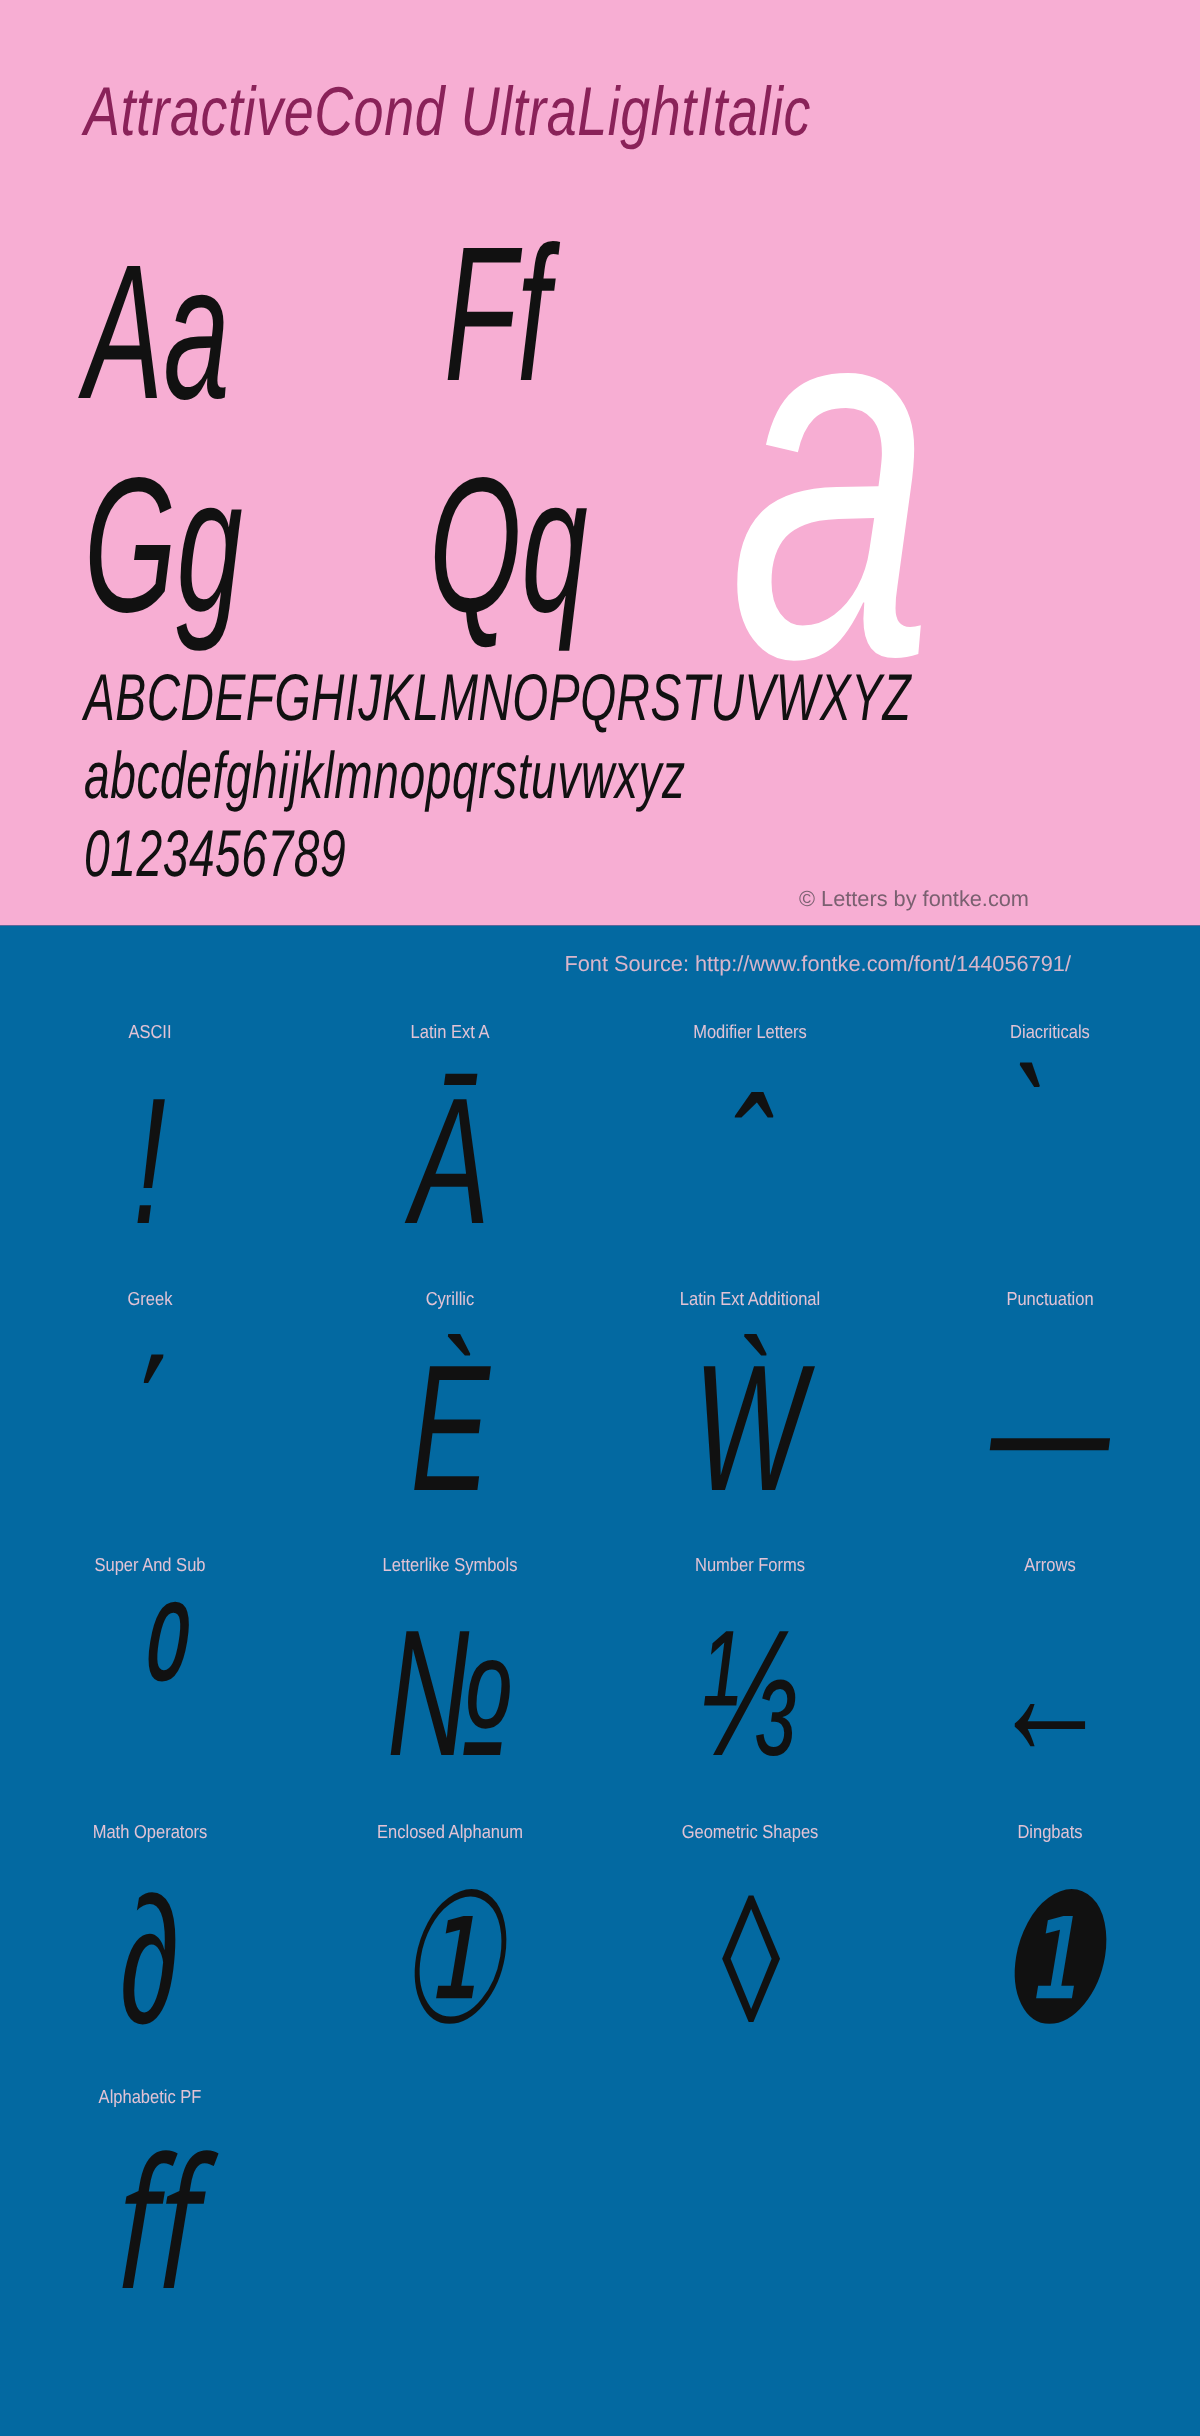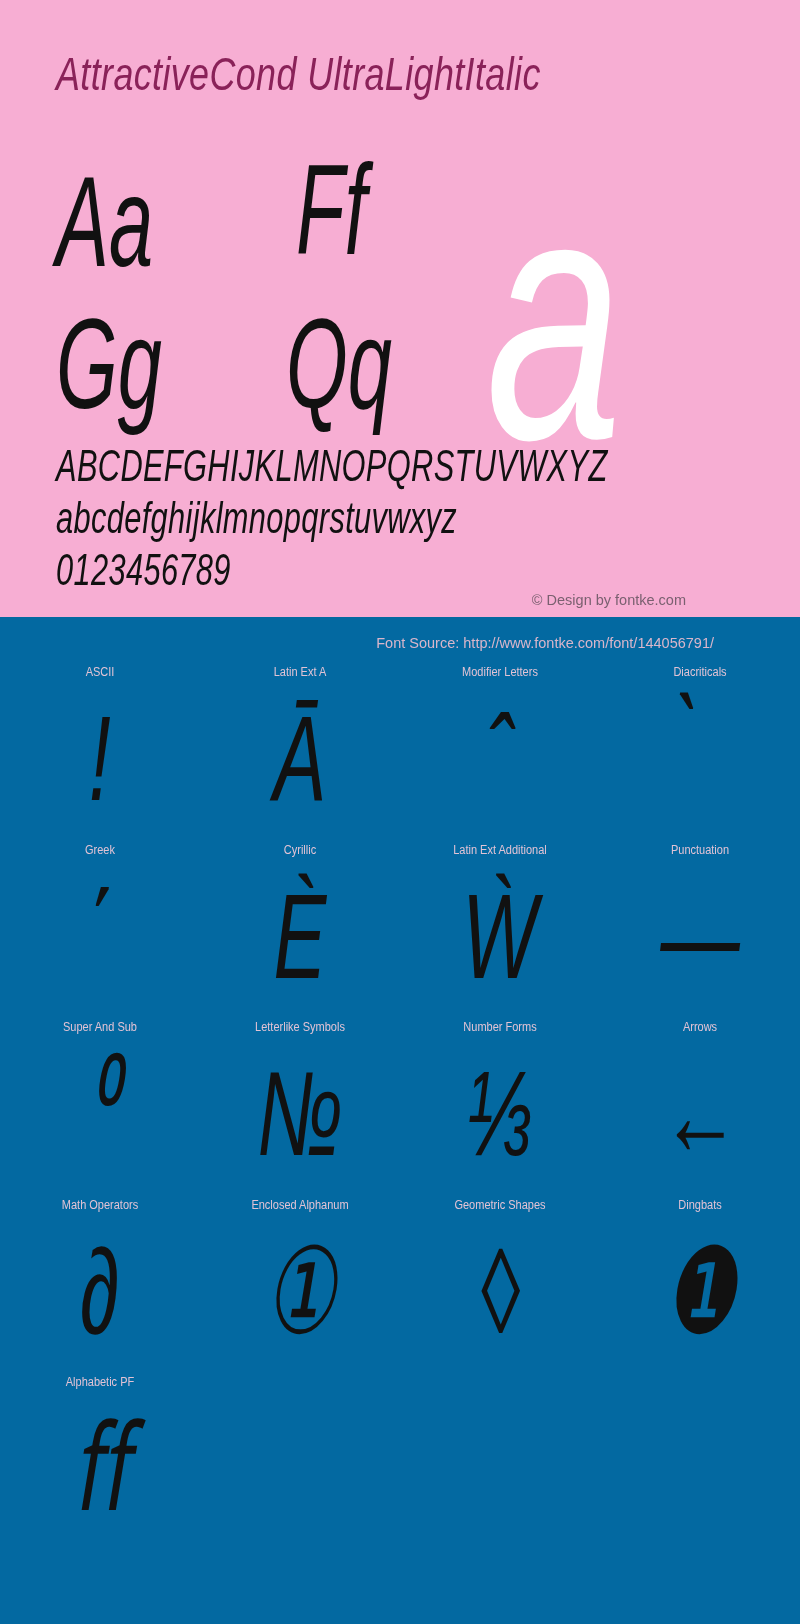--- a/index.html
+++ b/index.html
@@ -127,21 +127,21 @@
     right: 86px;
     top: 18px;
     font-size: 14.5px;
     color: #d9b6cb;
     white-space: nowrap;
   }
 
   .block-grid {
     position: absolute;
     left: 0;
-    top: 36px;
+    top: 52px;
     width: 800px;
     display: grid;
     grid-template-columns: repeat(4, 200px);
     grid-auto-rows: 177.5px;
   }
   .block-cell {
     position: relative;
     text-align: center;
   }
   .block-label {
@@ -188,21 +188,21 @@
       <div class="pair p-qq">Qq</div>
       <div class="big-letter">a</div>
     </div>
 
     <div class="alphabet-block">
       <div class="alphabet-row">ABCDEFGHIJKLMNOPQRSTUVWXYZ</div>
       <div class="alphabet-row">abcdefghijklmnopqrstuvwxyz</div>
       <div class="alphabet-row">0123456789</div>
     </div>
 
-    <div class="copyright">© Design by fontke.com</div>
+    <div class="copyright">© Letters by fontke.com</div>
   </div>
 
   <div class="bottom-panel">
 
     <div class="font-source">Font Source: http://www.fontke.com/font/144056791/</div>
 
     <div class="block-grid" id="block-grid">
         <div class="block-cell">
           <div class="block-label">ASCII</div>
           <div class="block-glyph"><span>!</span></div>

